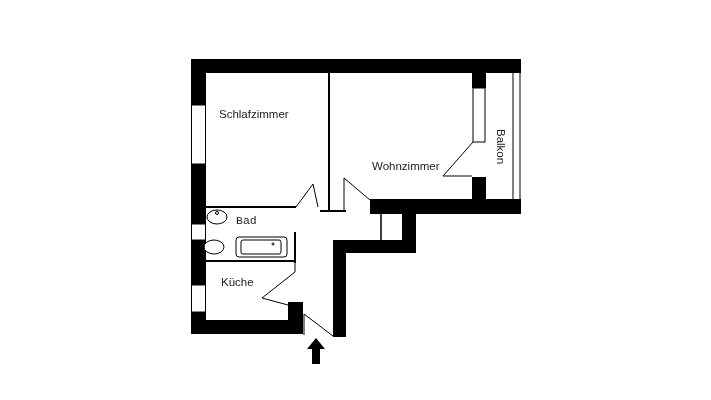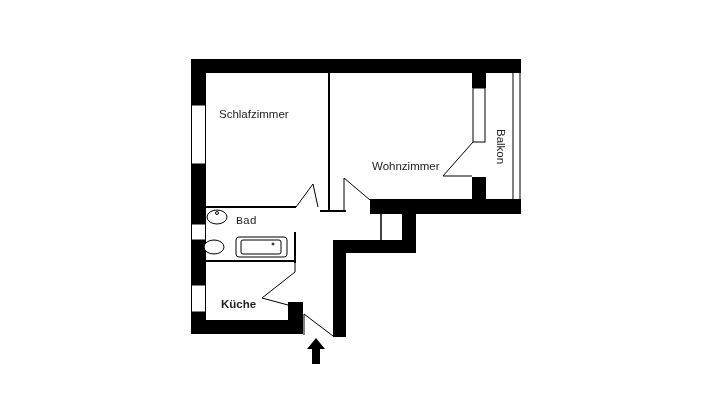--- a/index.html
+++ b/index.html
@@ -83,13 +83,13 @@
     <circle cx="273" cy="244" r="1"></circle>
   </g>
 
   <path fill="#000" d="M316,338 L307,349 L312,349 L312,364 L320,364 L320,349 L325,349 Z"></path>
 </svg>
 
 <div class="label" style="left:219px; top:108px;">Schlafzimmer</div>
 <div class="label" style="left:372px; top:116px;margin-top:44px;">Wohnzimmer</div>
 <div class="label vertical" style="left:507px; top:129px;">Balkon</div>
 <div class="label" style="left:236px; top:214px;font-family:Liberation Mono, monospace;">Bad</div>
-<div class="label" style="left:221px; top:298px;font-weight:bold;">Küche</div>
+<div class="label" style="left:221px; top:276px;">Küche</div>
 
 </body></html>

